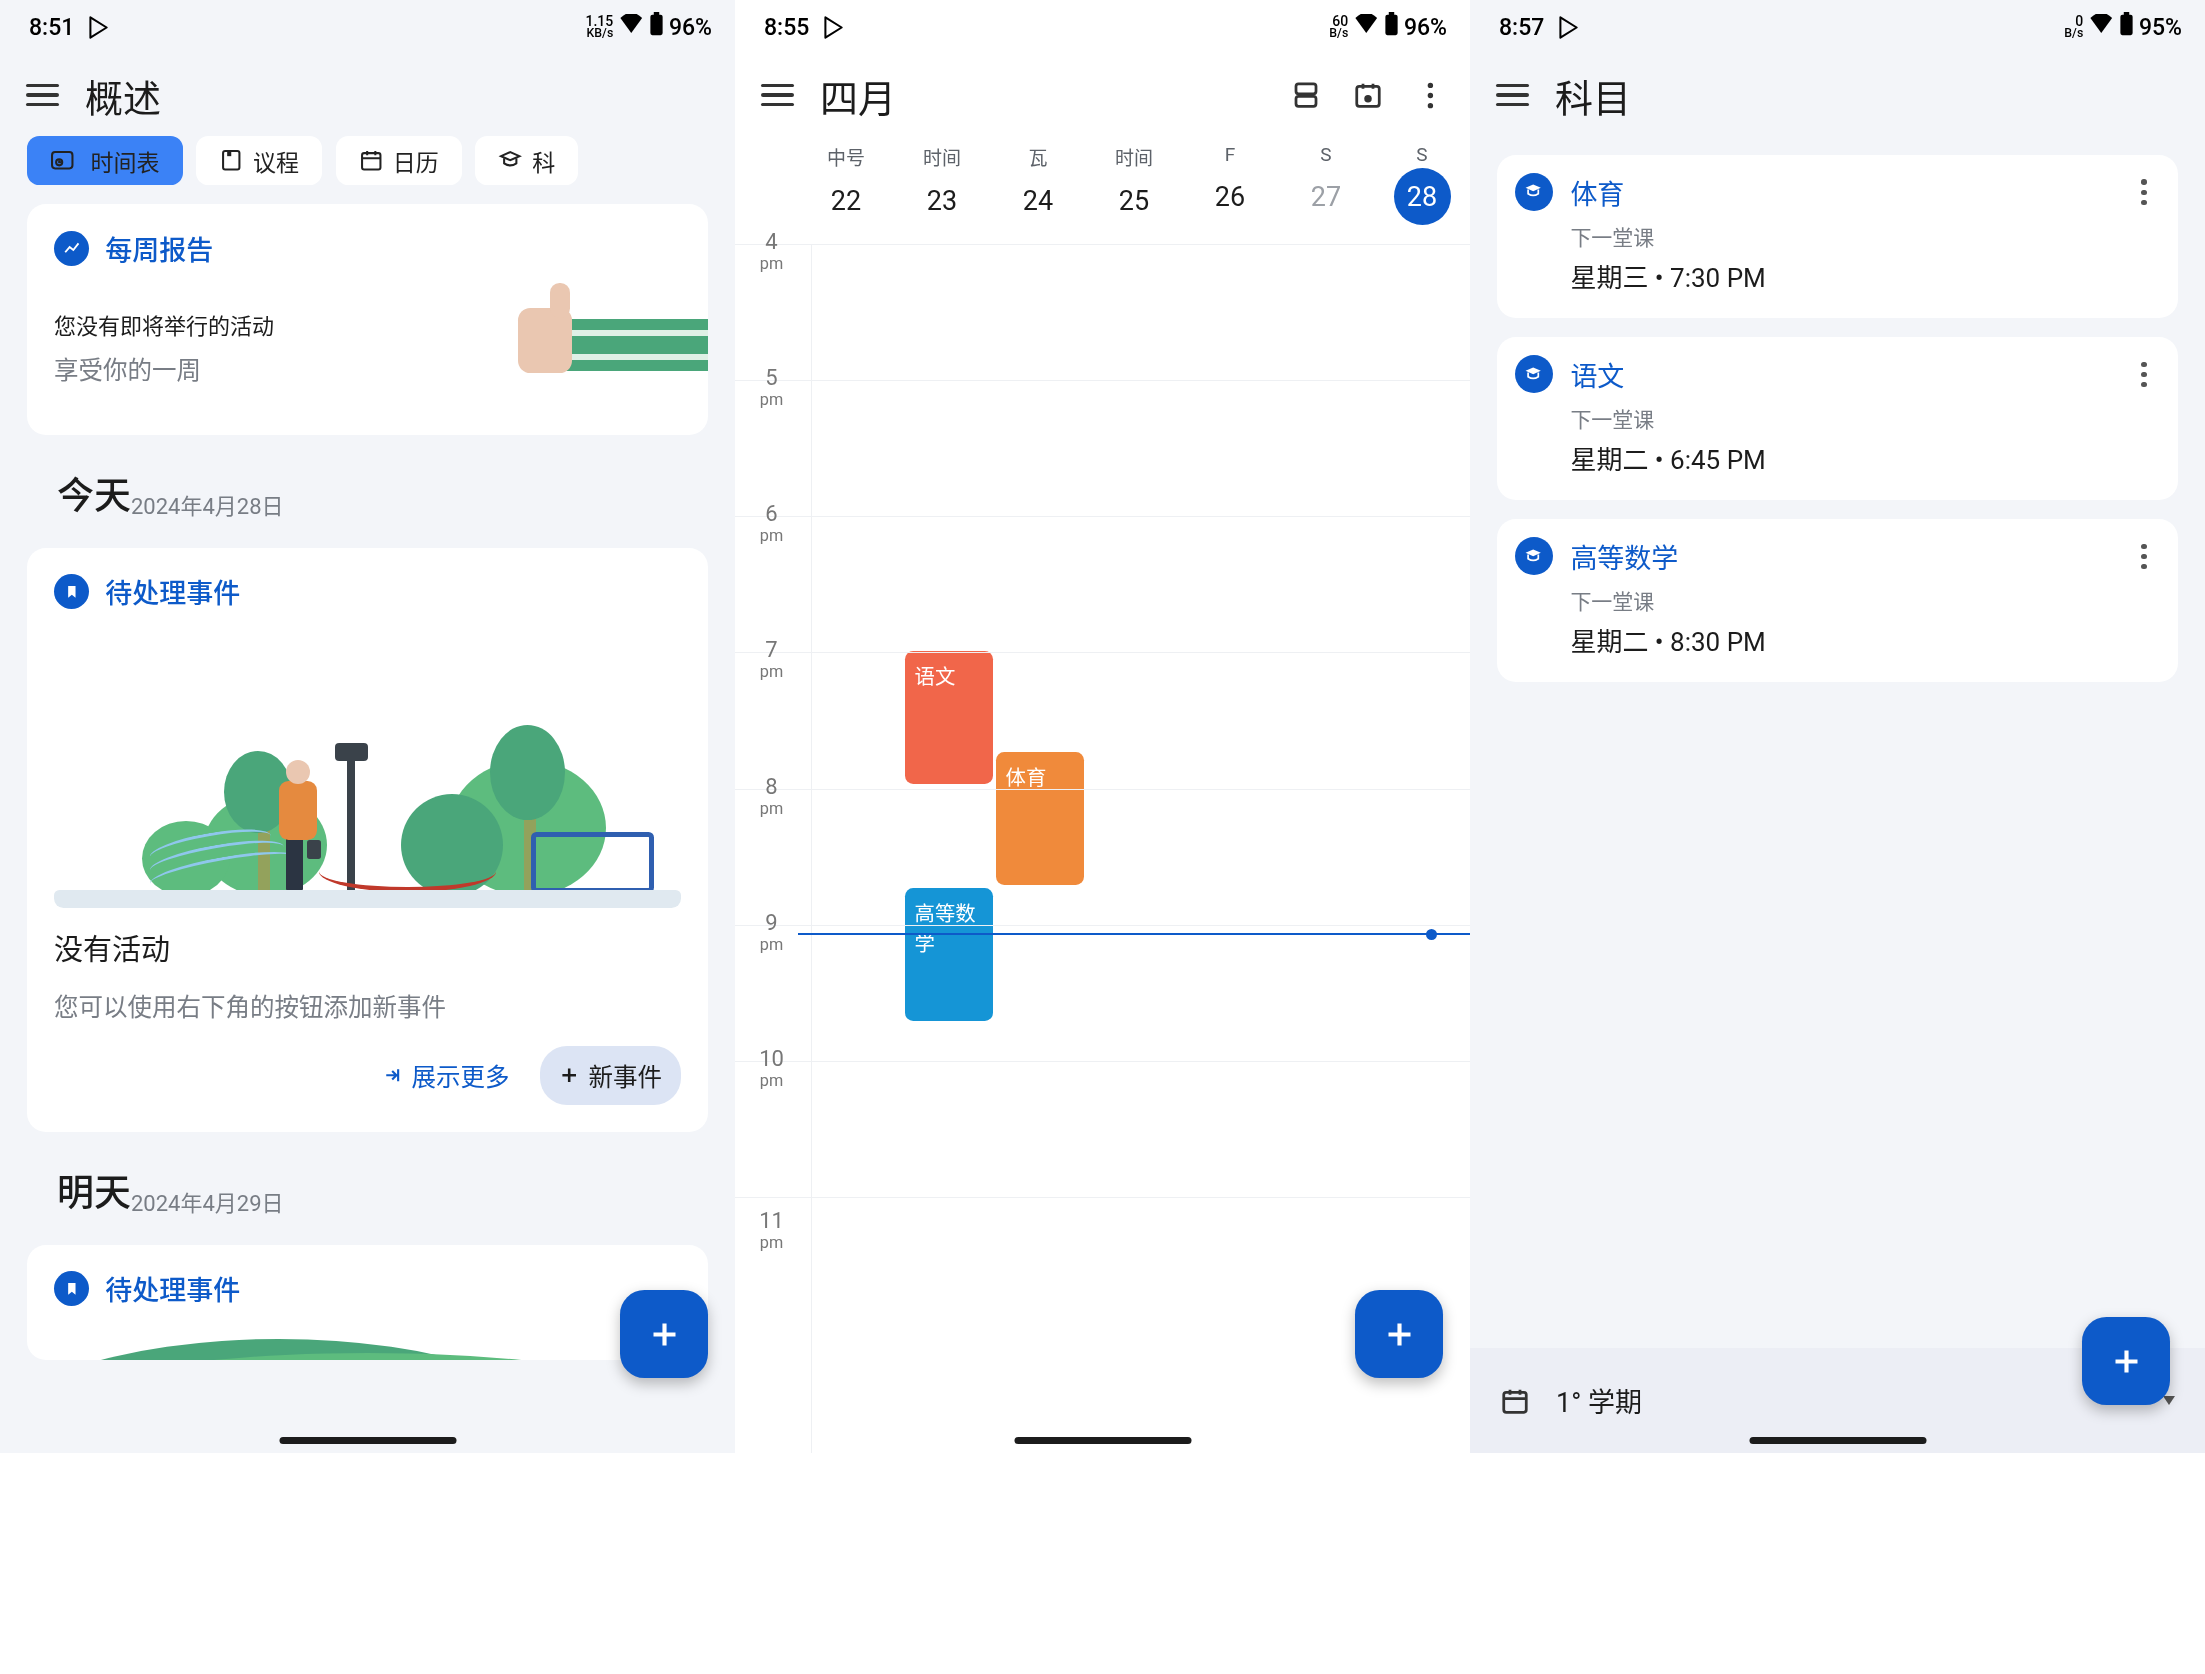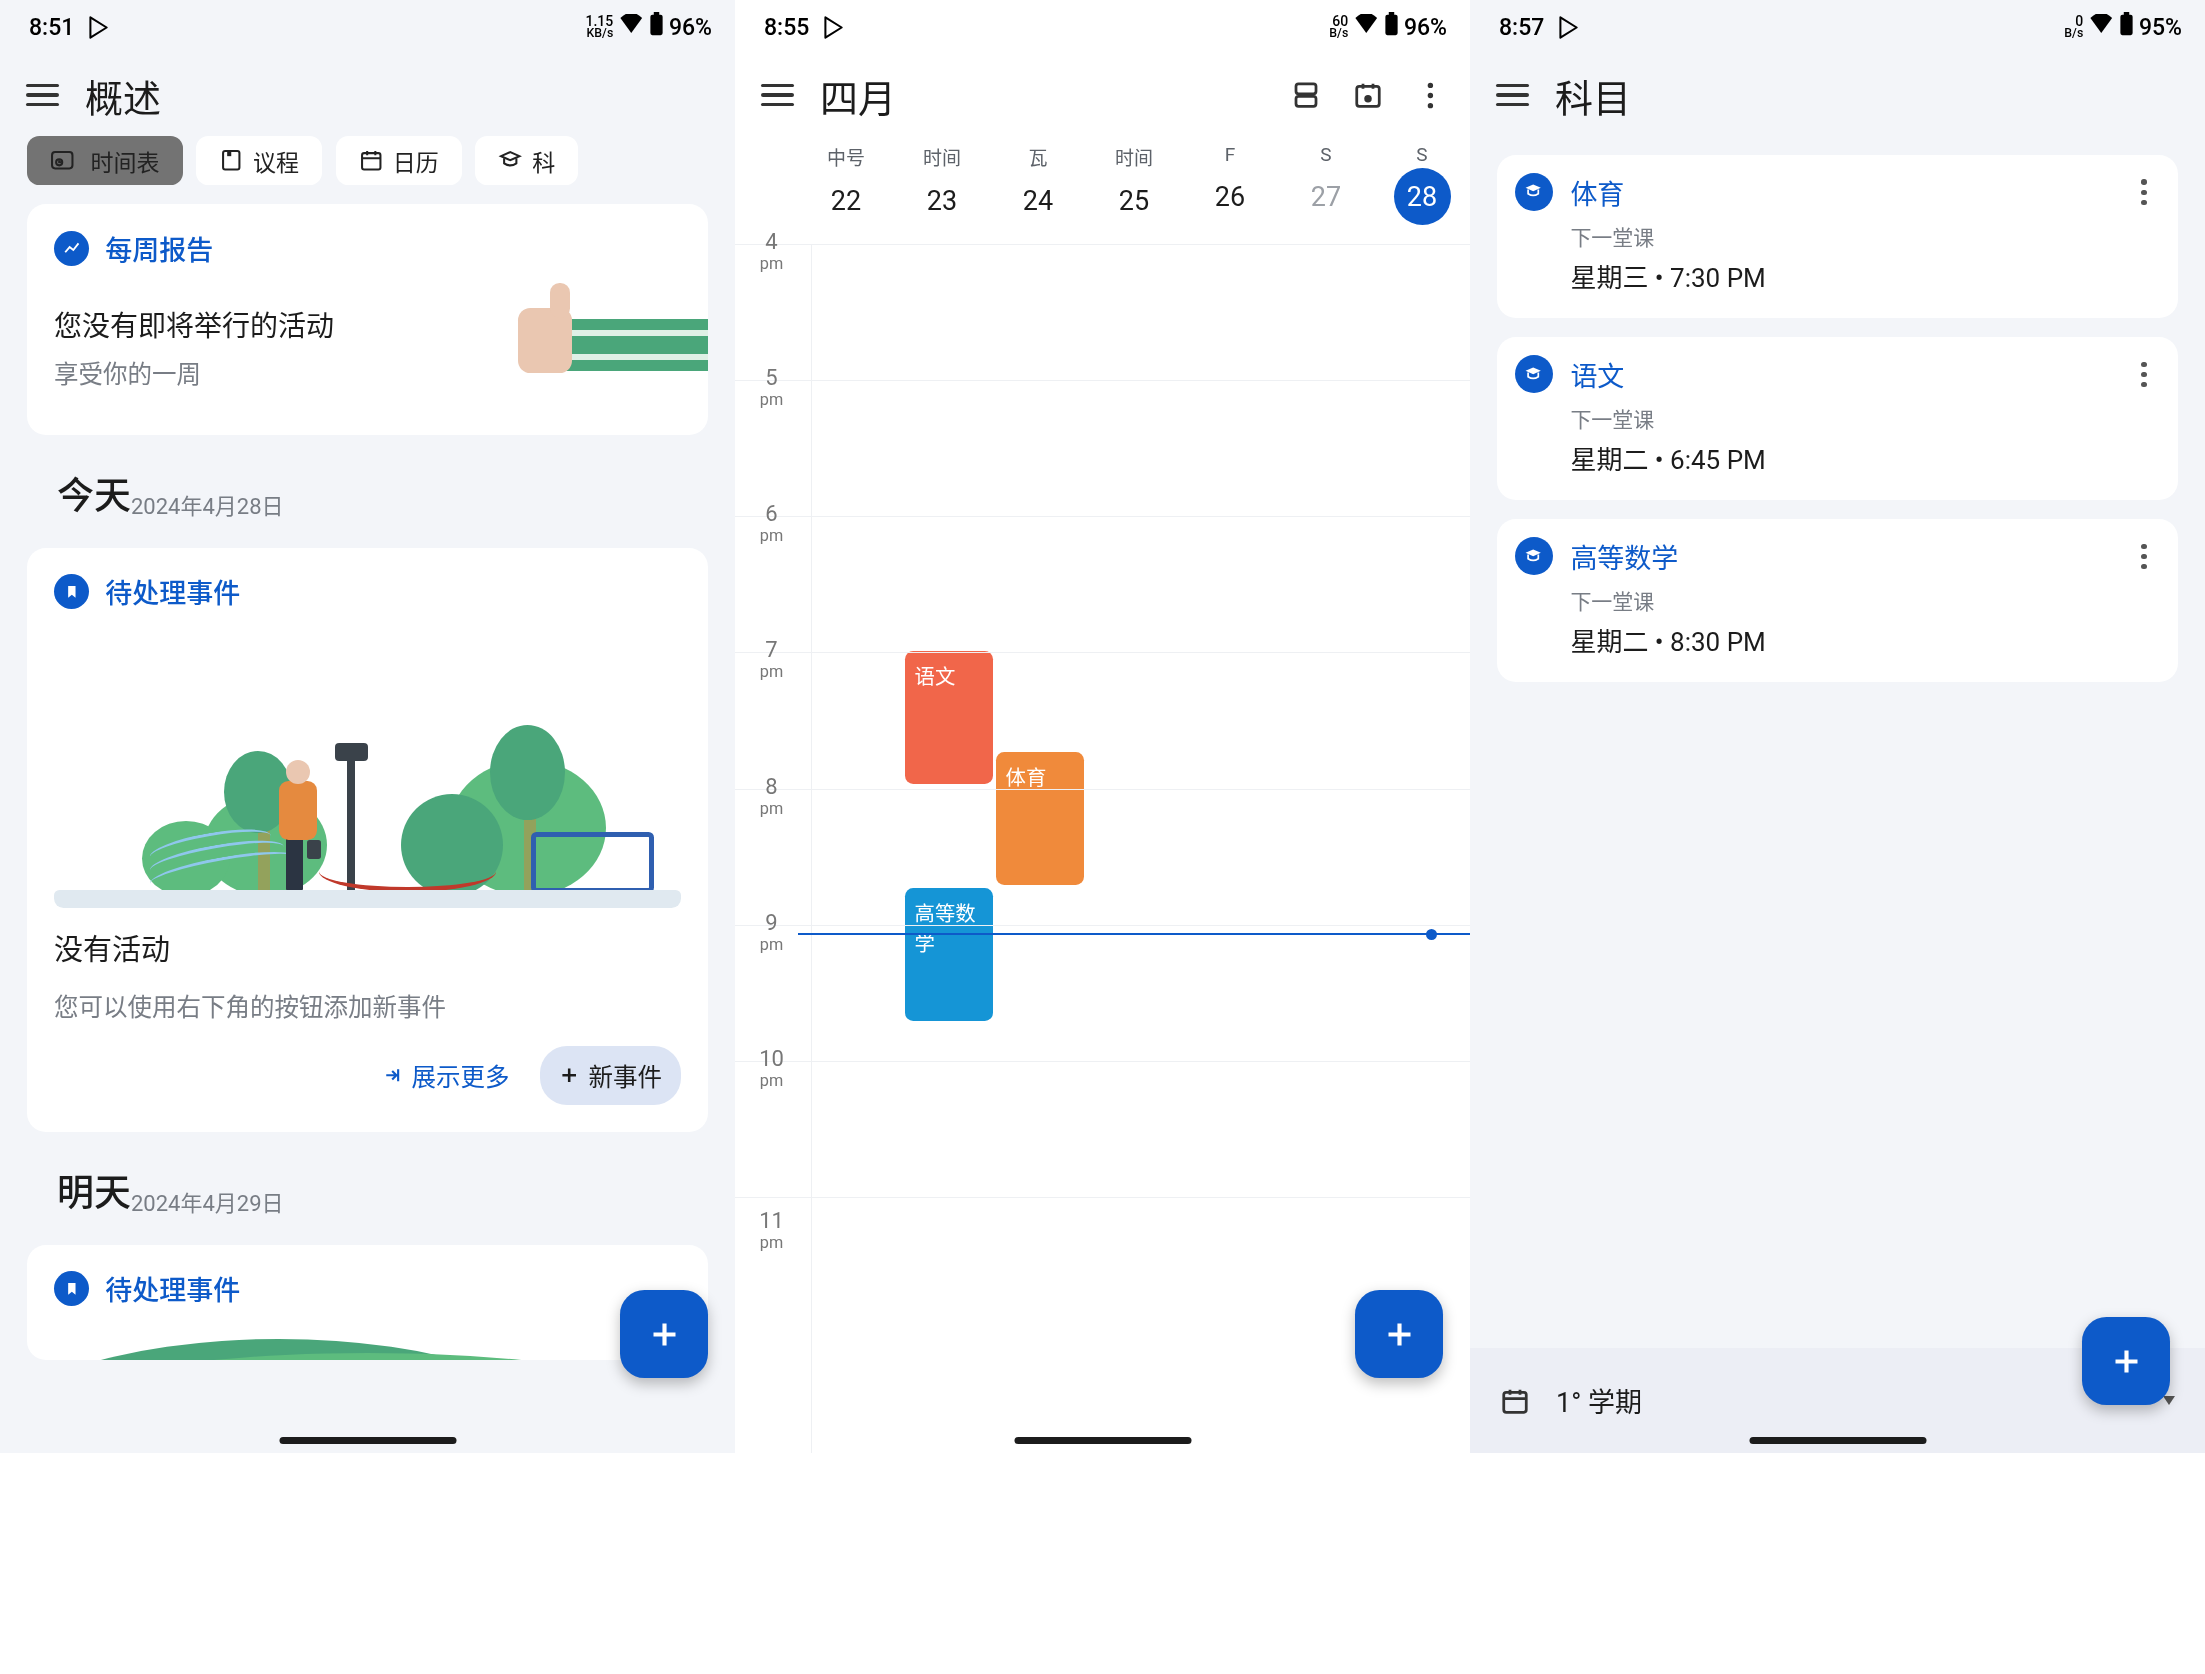--- a/index.html
+++ b/index.html
@@ -58,21 +58,21 @@
   display: flex;
   align-items: center;
   gap: 9.5px;
   height: 49px;
   padding: 0 23px;
   border-radius: 12.3px;
   background: #fff;
   font-size: 23px;
   color: #222;
 }
-.chip.active { background: #737373; gap: 16px; }
+.chip.active { background: #3b82f6; gap: 16px; }
 .chip svg { width: 24.5px; height: 24.5px; }
 
 .card {
   background: #fff;
   border-radius: 19px;
   margin: 19px 27px;
   padding: 24.5px 27px 27px 27px;
 }
 .card-header {
   display: flex;
@@ -80,21 +80,21 @@
   gap: 16.3px;
   margin-bottom: 17.7px;
 }
 .card-icon {
   width: 35px; height: 35px; border-radius: 50%;
   background: #0d5ac9; display: flex; align-items: center; justify-content: center;
 }
 .card-icon svg { width: 17.7px; height: 17.7px; }
 .card-title { font-size: 27px; font-weight: 500; color: #0d5ac9; }
 .weekly-row { display: flex; justify-content: space-between; align-items: center; gap: 13.6px; }
-.weekly-text { font-size: 28px; color: #1c1c1c; margin-bottom: 11px; }
+.weekly-text { font-size: 22px; color: #1c1c1c; margin-bottom: 11px; }
 .weekly-sub { font-size: 24.5px; color: #787d85; }
 .thumbs {
   width: 191px; height: 123px; position: relative; flex-shrink: 0; margin-right: -27px;
 }
 .thumbs .arm { position: absolute; right: 0; top: 34px; width: 157px; height: 52px; background: #4aa67a; border-radius: 4.1px 0 0 4.1px; }
 .thumbs .stripe1 { position: absolute; right: 0; top: 45px; width: 157px; height: 5.4px; background: #dff0e6; }
 .thumbs .stripe2 { position: absolute; right: 0; top: 69px; width: 157px; height: 5.4px; background: #dff0e6; }
 .thumbs .hand { position: absolute; left: 1.4px; top: 23px; width: 54px; height: 65px; background: #eac7b1; border-radius: 12.3px; }
 .thumbs .thumb { position: absolute; left: 33px; top: -2.7px; width: 20.4px; height: 35px; background: #eac7b1; border-radius: 9.5px; }
 

